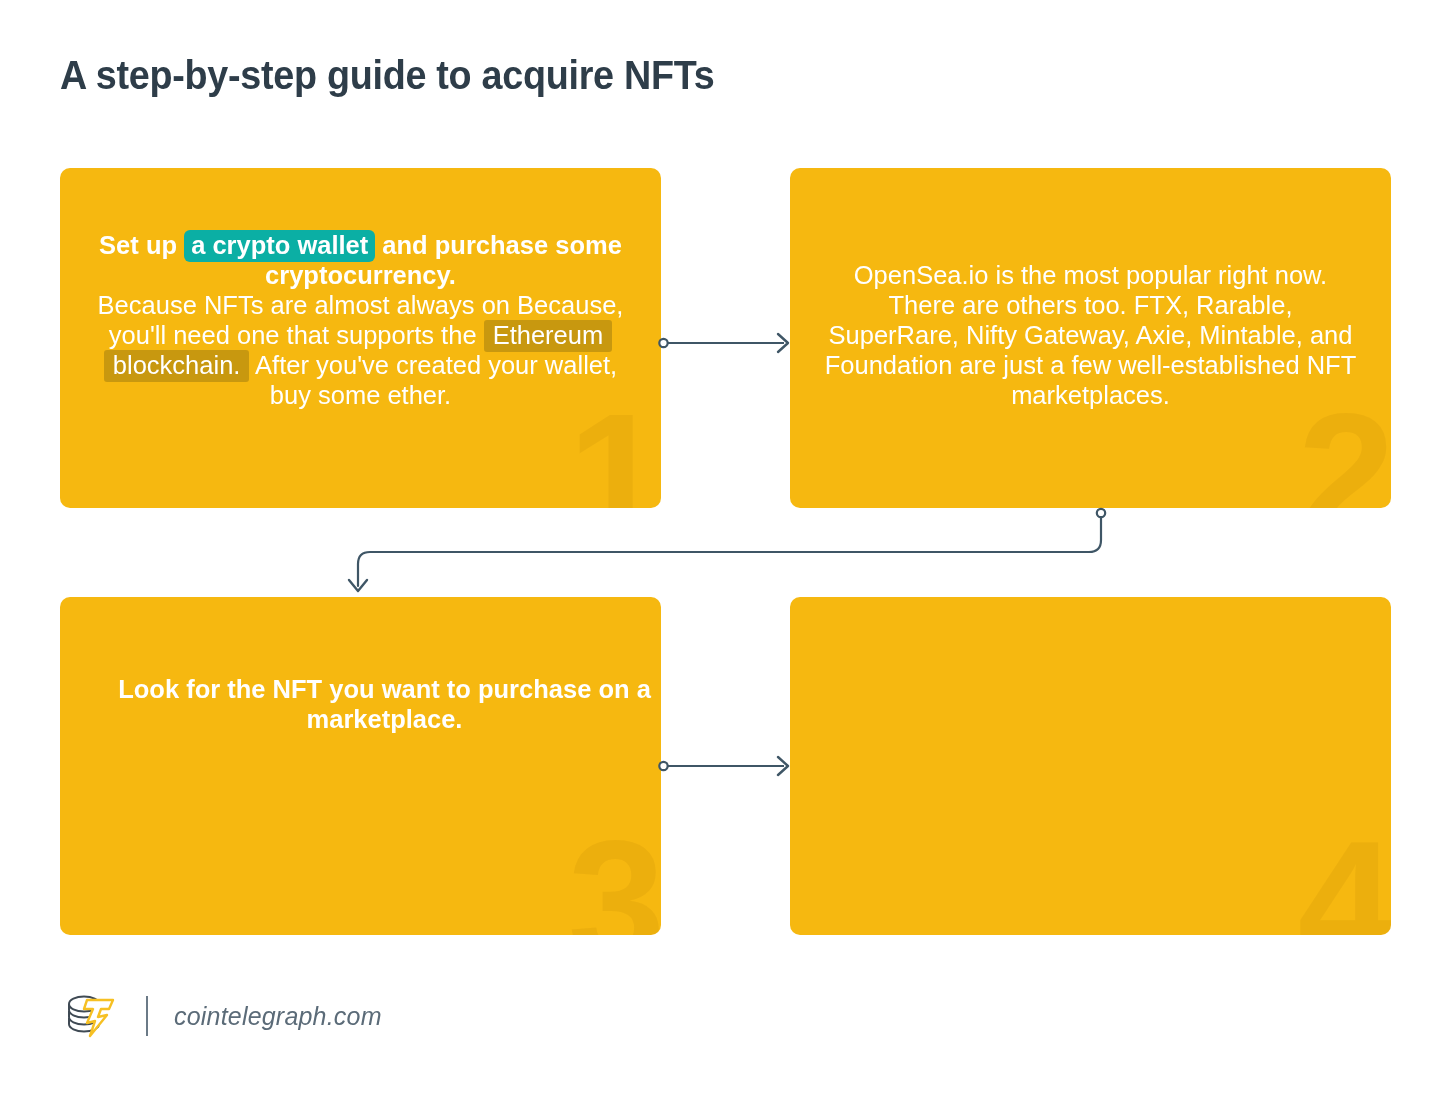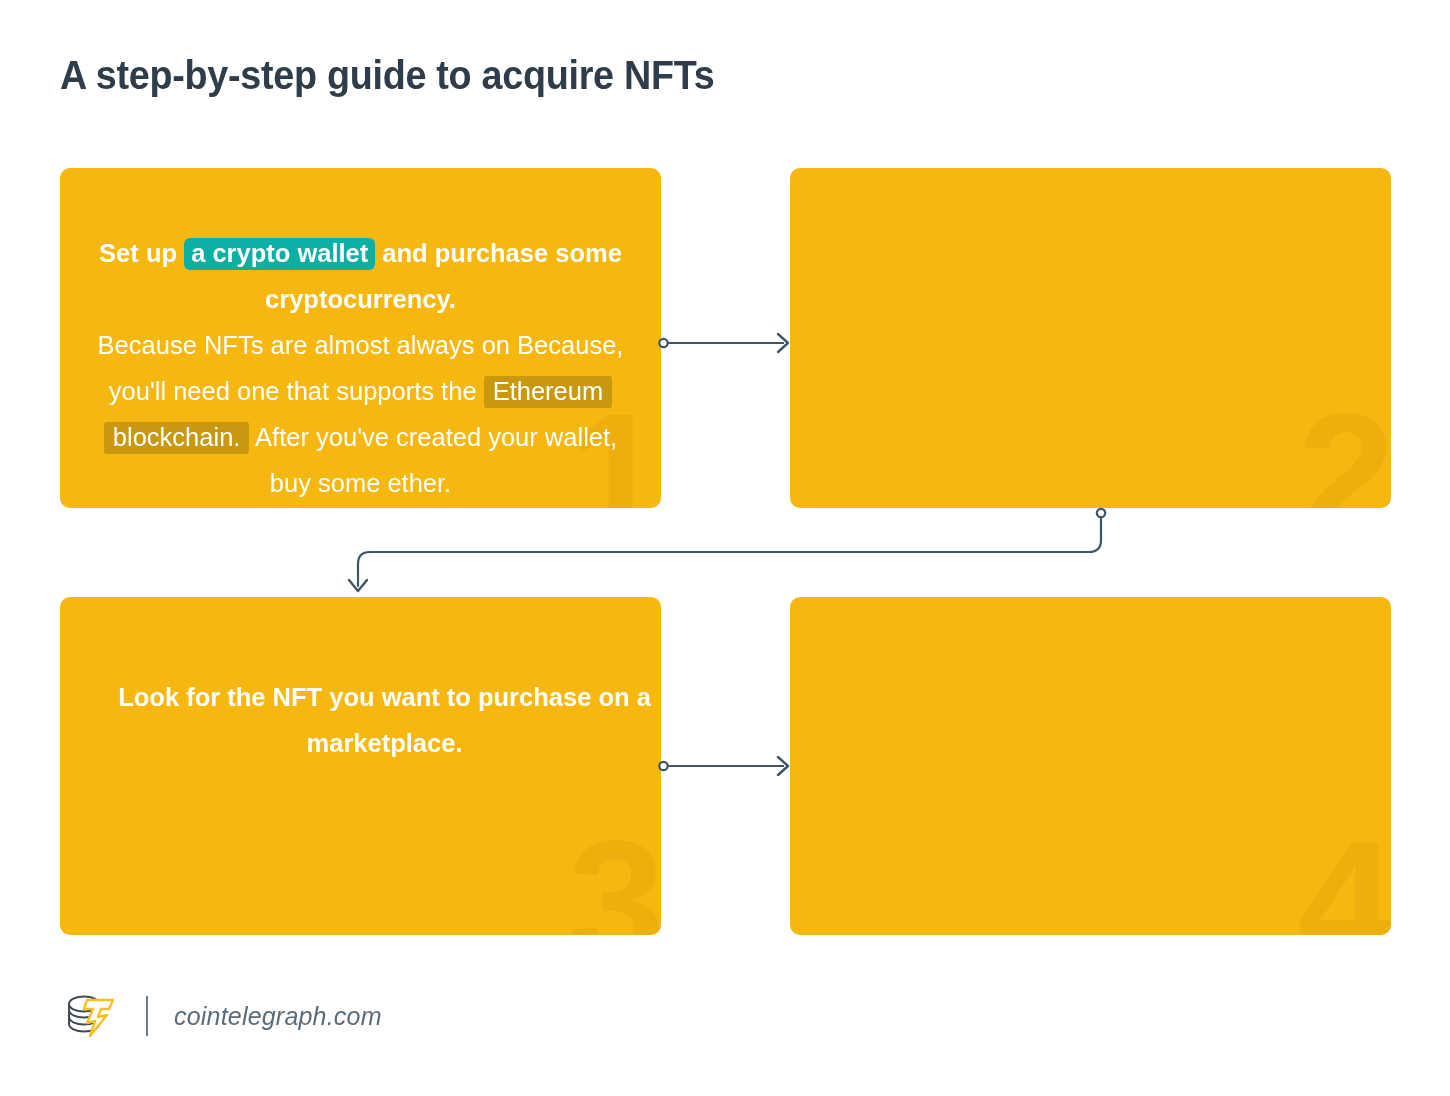--- a/index.html
+++ b/index.html
@@ -55,21 +55,21 @@
     pointer-events: none;
     user-select: none;
   }
 
   .box-text {
     position: relative;
     z-index: 2;
     text-align: center;
     color: #ffffff;
     font-size: 25.5px;
-    line-height: 46px;
+    line-height: 30px;
     padding: 0 32px;
     box-sizing: border-box;
     width: 100%;
   }
   .box-inner {
     position: absolute;
     left: 0;
     width: 100%;
     z-index: 2;
   }
@@ -144,20 +144,21 @@
       <span>Because NFTs are almost always on Because, you'll need one that supports the </span><span class="hl-olive">Ethereum blockchain.</span><span> After you've created your wallet, buy some ether.</span>
     </div>
   </div>
 </div>
 
 <div class="flow-box" id="box-2">
   <div class="watermark">2</div>
   <div class="box-inner">
     <div class="box-text">
       <br>
+      <span>OpenSea.io is the most popular right now. There are others too. FTX, Rarable, SuperRare, Nifty Gateway, Axie, Mintable, and Foundation are just a few well-established NFT marketplaces.</span>
     </div>
   </div>
 </div>
 
 <div class="flow-box" id="box-3">
   <div class="watermark">3</div>
   <div class="box-inner">
     <div class="box-text">
       <span class="lead">Look for the NFT you want to purchase on a marketplace.</span><br>
     </div>

